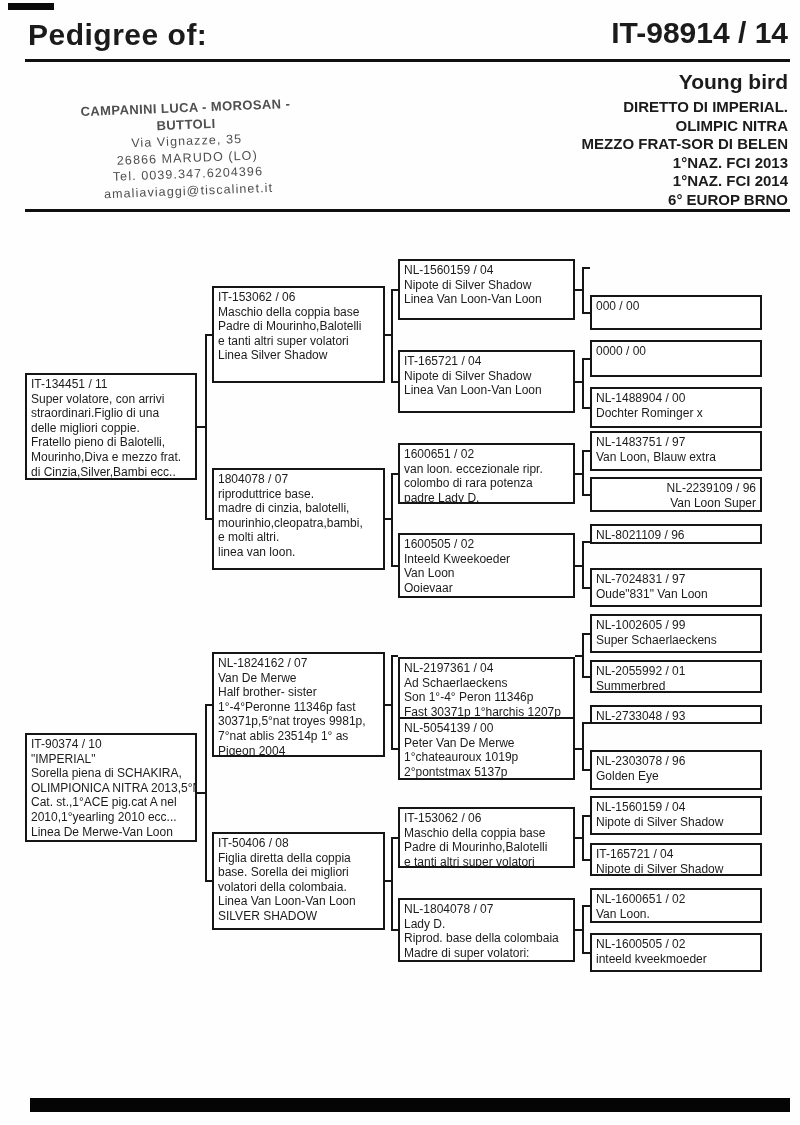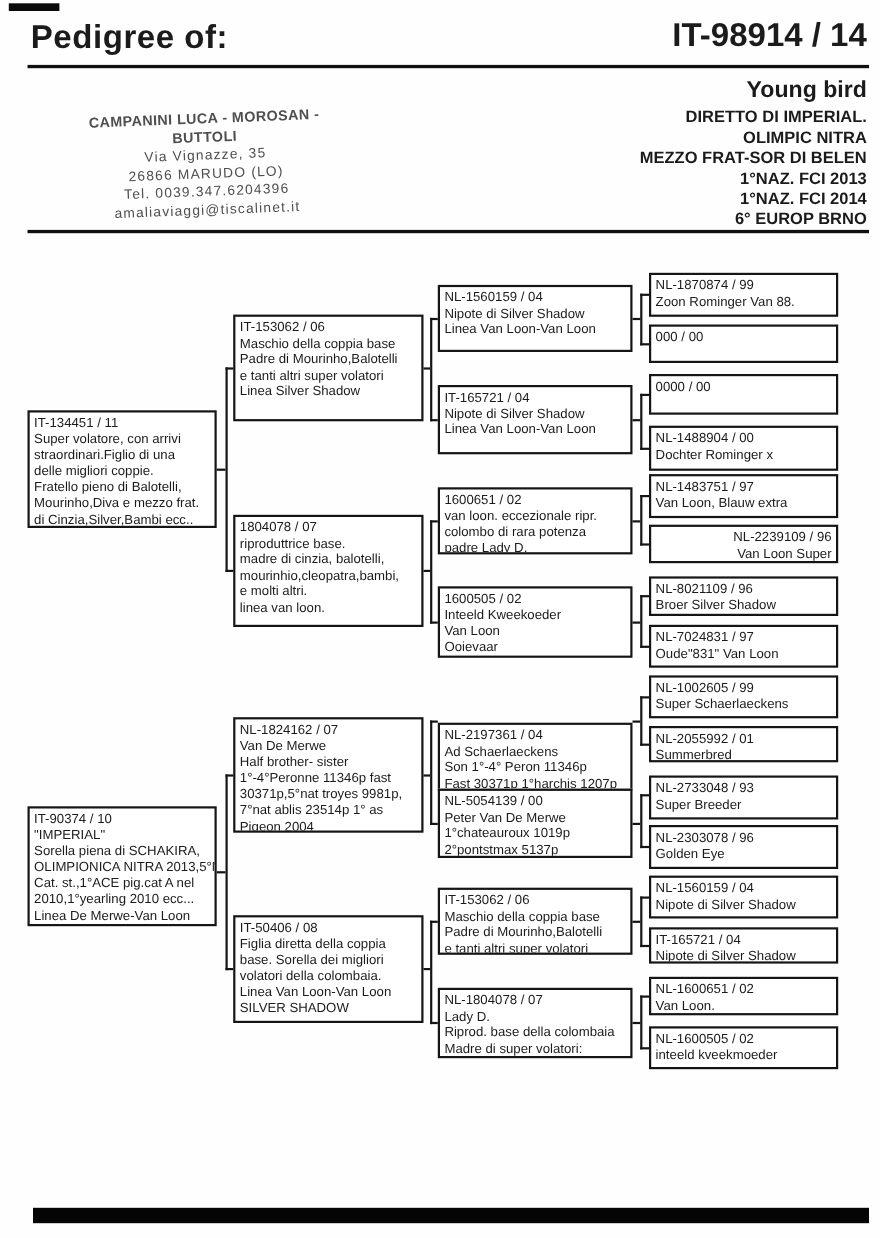--- a/index.html
+++ b/index.html
@@ -154,59 +154,55 @@
       <div class="pbox-line">Maschio della coppia base</div>
       <div class="pbox-line">Padre di Mourinho,Balotelli</div>
       <div class="pbox-line">e tanti altri super volatori</div>
     </div>
     <div class="pbox" style="left: 398px; top: 898px; width: 177px; height: 64px;">
       <div class="pbox-id">NL-1804078 / 07</div>
       <div class="pbox-line">Lady D.</div>
       <div class="pbox-line">Riprod. base della colombaia</div>
       <div class="pbox-line">Madre di super volatori:</div>
     </div>
-    <div class="pbox" style="left: 590px; top: 248px; width: 172px; height: 40px;">
-      <div class="pbox-id">NL-1870874 / 99</div>
-      <div class="pbox-line">Zoon Rominger Van 88.</div>
-    </div>
     <div class="pbox" style="left: 590px; top: 295px; width: 172px; height: 35px;">
       <div class="pbox-id">000 / 00</div>
     </div>
     <div class="pbox" style="left: 590px; top: 340px; width: 172px; height: 37px;">
       <div class="pbox-id">0000 / 00</div>
     </div>
     <div class="pbox" style="left: 590px; top: 387px; width: 172px; height: 41px;">
       <div class="pbox-id">NL-1488904 / 00</div>
       <div class="pbox-line">Dochter Rominger x</div>
     </div>
     <div class="pbox" style="left: 590px; top: 431px; width: 172px; height: 40px;">
       <div class="pbox-id">NL-1483751 / 97</div>
       <div class="pbox-line">Van Loon, Blauw extra</div>
     </div>
     <div class="pbox" style="left: 590px; top: 477px; width: 172px; height: 35px; text-align: right;">
       <div class="pbox-id">NL-2239109 / 96</div>
       <div class="pbox-line">Van Loon Super</div>
     </div>
-    <div class="pbox" style="left: 590px; top: 524px; width: 172px; height: 36px;">
+    <div class="pbox" style="left: 590px; top: 524px; width: 172px; height: 20px;">
       <div class="pbox-id">NL-8021109 / 96</div>
       <div class="pbox-line">Broer Silver Shadow</div>
     </div>
     <div class="pbox" style="left: 590px; top: 568px; width: 172px; height: 39px;">
       <div class="pbox-id">NL-7024831 / 97</div>
       <div class="pbox-line">Oude"831" Van Loon</div>
     </div>
     <div class="pbox" style="left: 590px; top: 614px; width: 172px; height: 39px;">
       <div class="pbox-id">NL-1002605 / 99</div>
       <div class="pbox-line">Super Schaerlaeckens</div>
     </div>
     <div class="pbox" style="left: 590px; top: 660px; width: 172px; height: 33px;">
       <div class="pbox-id">NL-2055992 / 01</div>
       <div class="pbox-line">Summerbred</div>
     </div>
-    <div class="pbox" style="left: 590px; top: 705px; width: 172px; height: 40px;">
+    <div class="pbox" style="left: 590px; top: 705px; width: 172px; height: 19px;">
       <div class="pbox-id">NL-2733048 / 93</div>
       <div class="pbox-line">Super Breeder</div>
     </div>
     <div class="pbox" style="left: 590px; top: 750px; width: 172px; height: 40px;">
       <div class="pbox-id">NL-2303078 / 96</div>
       <div class="pbox-line">Golden Eye</div>
     </div>
     <div class="pbox" style="left: 590px; top: 796px; width: 172px; height: 39px;">
       <div class="pbox-id">NL-1560159 / 04</div>
       <div class="pbox-line">Nipote di Silver Shadow</div>

